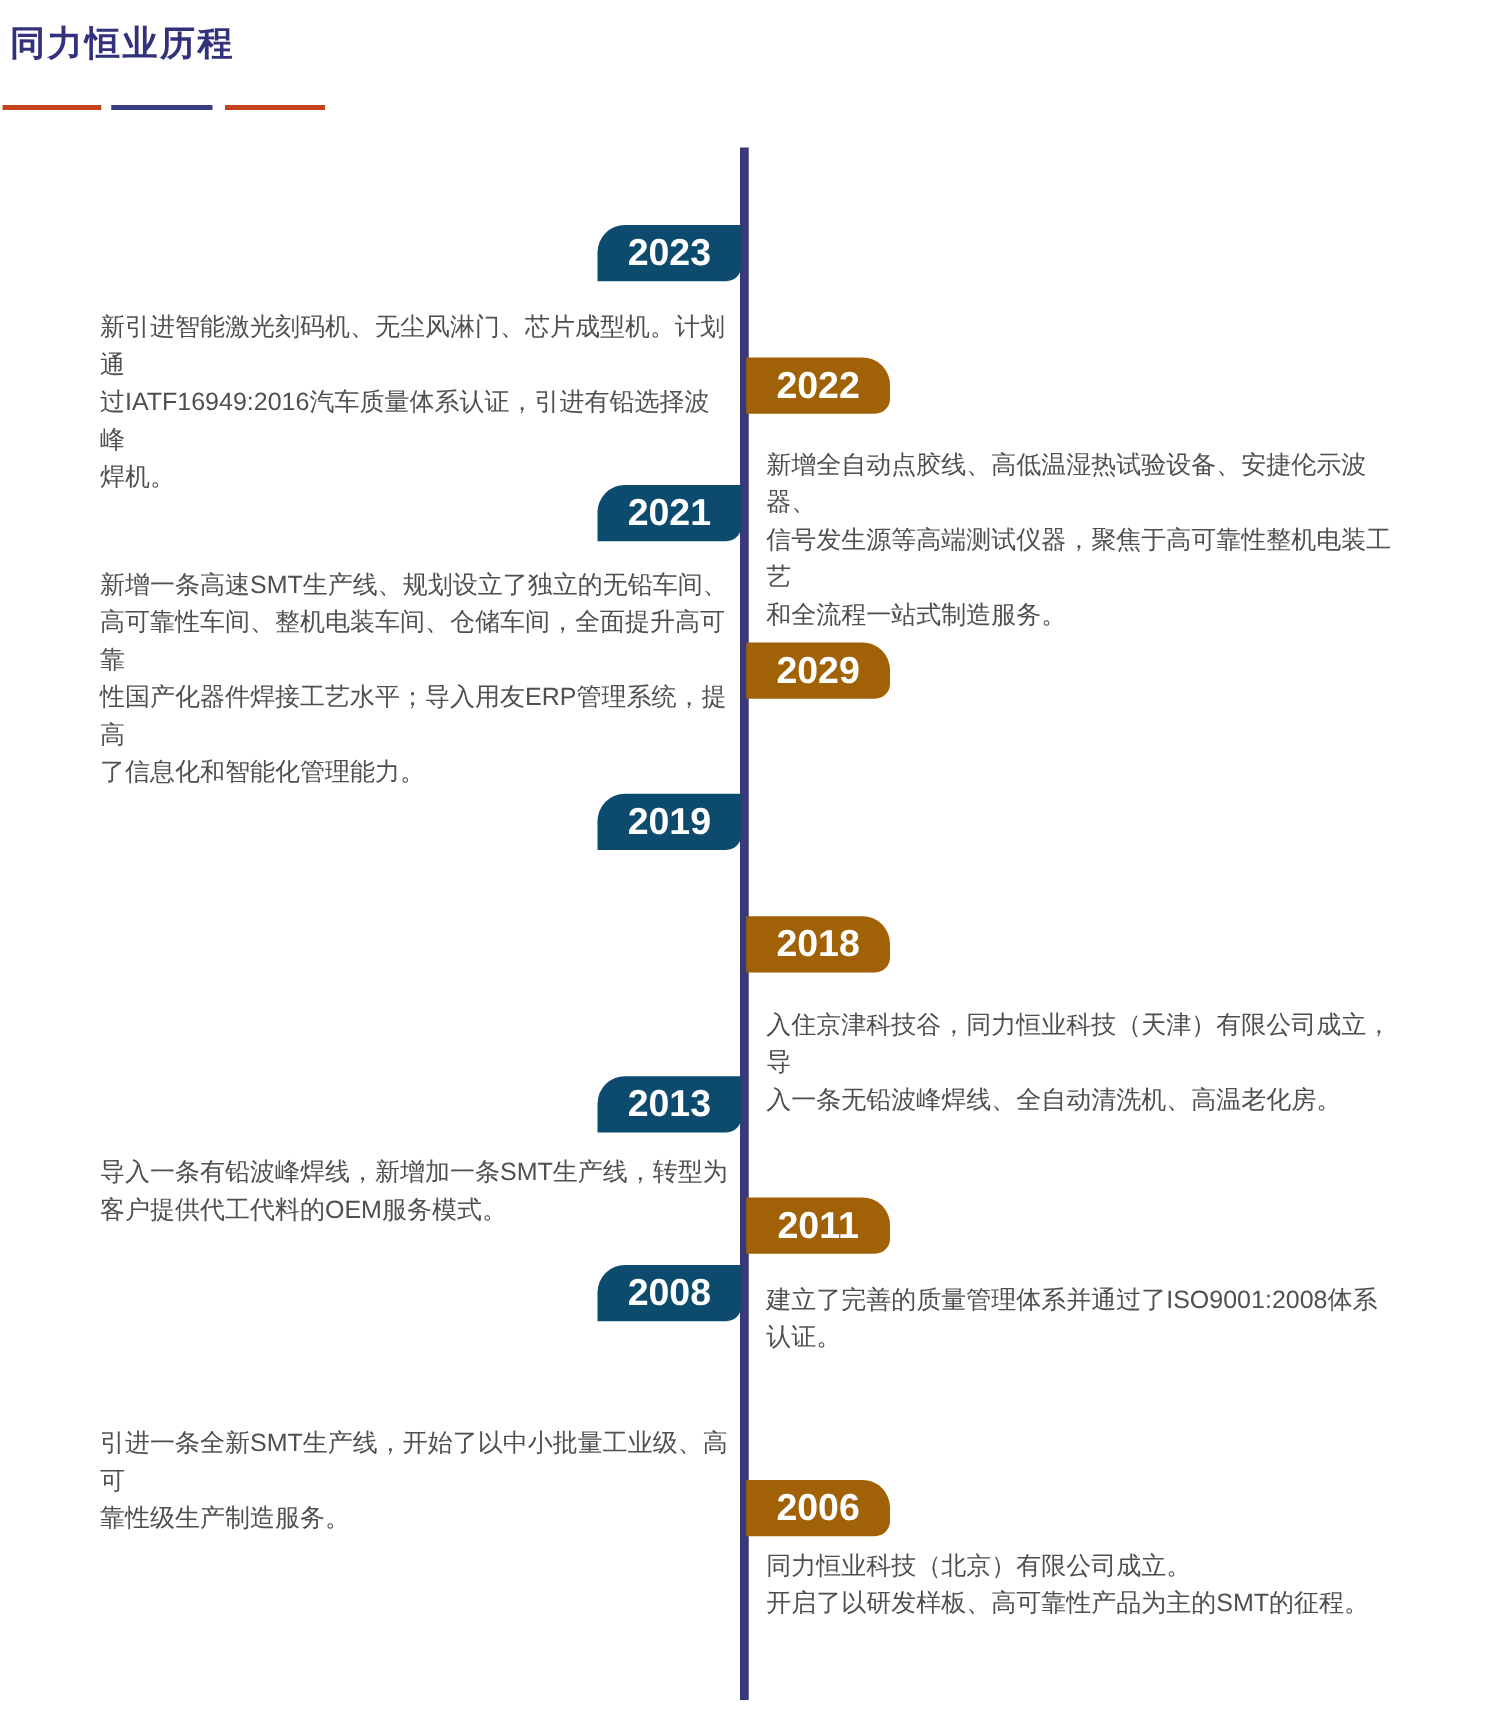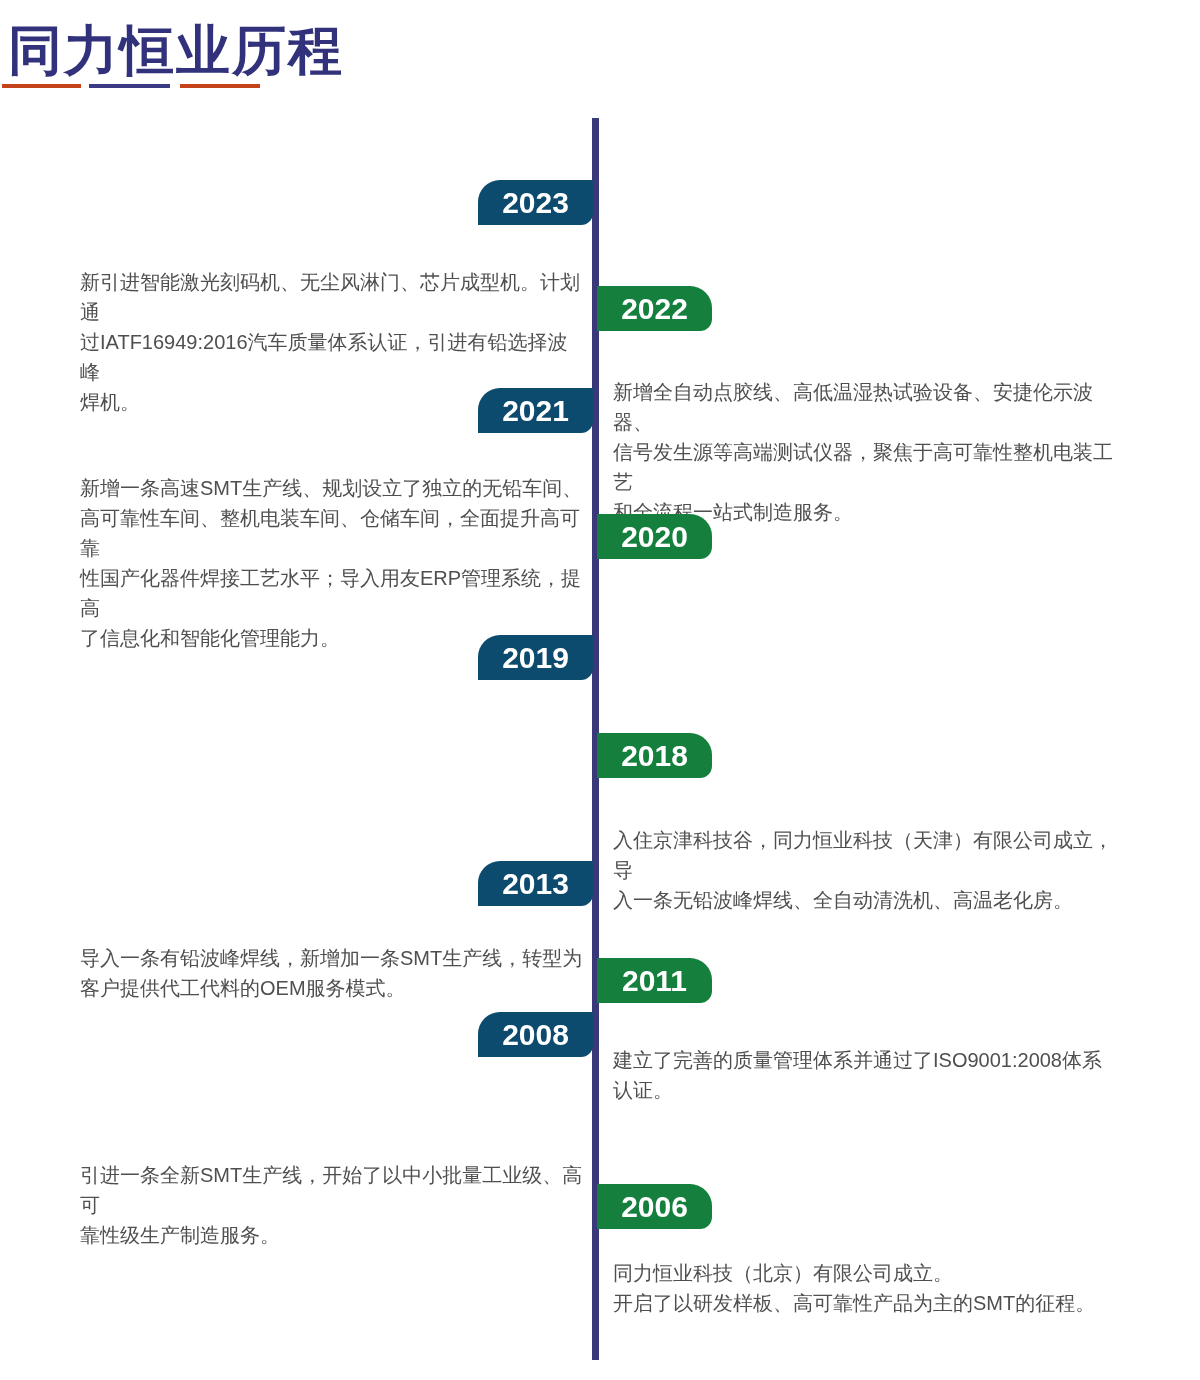--- a/index.html
+++ b/index.html
@@ -14,21 +14,21 @@
     position: relative;
     width: 1200px;
     height: 1380px;
     background: #ffffff;
     overflow: hidden;
   }
   .page-title {
     position: absolute;
     left: 8px;
     top: 18px;
-    font-size: 54px;
+    font-size: 28px;
     font-weight: 800;
     letter-spacing: 2px;
     color: #32327C;
     line-height: 1.2;
   }
   .deco-bar {
     position: absolute;
     top: 84px;
     height: 4px;
   }
@@ -53,30 +53,29 @@
     font-size: 30px;
     font-weight: 700;
   }
   .badge.left {
     left: 478px;
     background: #0c4a6e;
     border-radius: 22px 0 12px 0;
   }
   .badge.right {
     left: 597px;
-    background: #15803d;
+    background: #a16207;
     border-radius: 0 22px 12px 0;
   }
   .desc {
     position: absolute;
     font-size: 20px;
     line-height: 30px;
     color: #4F4F4F;
     white-space: pre-line;
-    margin-top: 20px;
   }
   .desc.left  { left: 80px;  width: 505px; }
   .desc.right { left: 613px; width: 510px; }
 </style>
 </head>
 <body>
 
 <div class="canvas">
 
   <div class="page-title">同力恒业历程</div>
@@ -95,21 +94,21 @@
   <div class="desc right" style="top:357px">新增全自动点胶线、高低温湿热试验设备、安捷伦示波器、
 信号发生源等高端测试仪器，聚焦于高可靠性整机电装工艺
 和全流程一站式制造服务。</div>
 
   <div class="badge left" style="top:388px">2021</div>
   <div class="desc left" style="top:453px">新增一条高速SMT生产线、规划设立了独立的无铅车间、
 高可靠性车间、整机电装车间、仓储车间，全面提升高可靠
 性国产化器件焊接工艺水平；导入用友ERP管理系统，提高
 了信息化和智能化管理能力。</div>
 
-  <div class="badge right" style="top:514px">2020</div>
+  <div class="badge right" style="top:514px">2029</div>
 
   <div class="badge left" style="top:635px">2019</div>
 
   <div class="badge right" style="top:733px">2018</div>
   <div class="desc right" style="top:805px">入住京津科技谷，同力恒业科技（天津）有限公司成立，导
 入一条无铅波峰焊线、全自动清洗机、高温老化房。</div>
 
   <div class="badge left" style="top:861px">2013</div>
   <div class="desc left" style="top:923px">导入一条有铅波峰焊线，新增加一条SMT生产线，转型为
 客户提供代工代料的OEM服务模式。</div>

